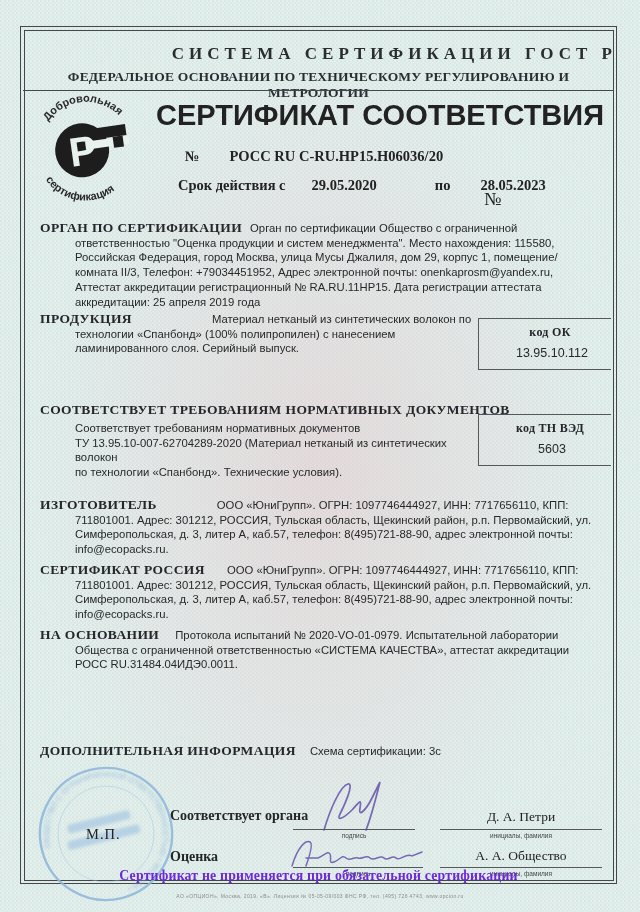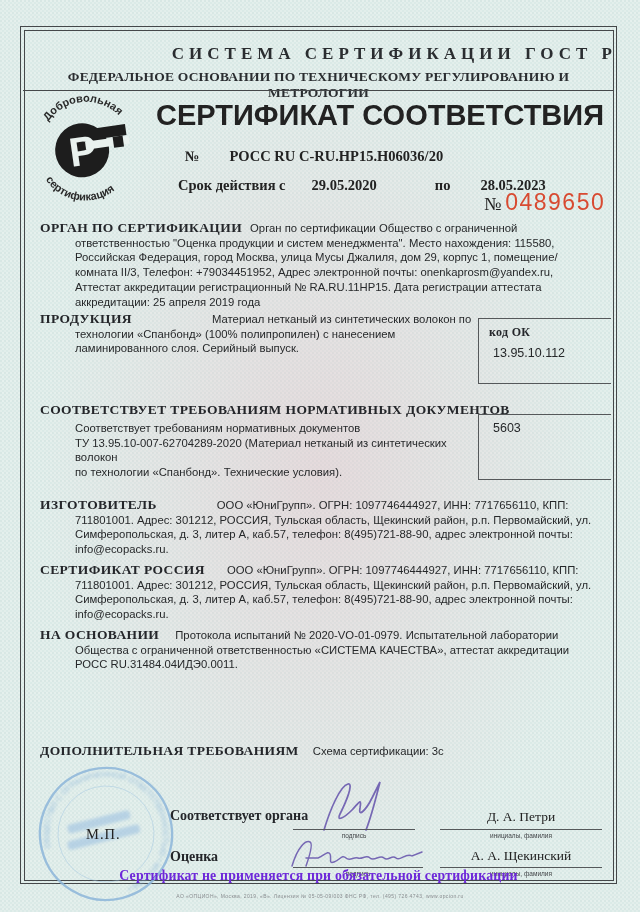--- a/index.html
+++ b/index.html
@@ -53,22 +53,22 @@
   .sec-org { left:40px; top:221px; width:558px; }
   .sec-product { left:40px; top:312px; width:432px; }
   .conf-label { position:absolute; left:40px; top:402px; }
   .conf-body { position:absolute; left:75px; top:421px; width:400px; font-size:11.3px; line-height:14.7px;
     font-family:"Liberation Sans", sans-serif; color:#26282a; white-space:pre-line; }
   .sec-maker { left:40px; top:498px; width:566px; }
   .sec-issued { left:40px; top:563px; width:566px; }
   .sec-basis { left:40px; top:628px; width:560px; }
   .sec-additional { left:40px; top:744px; width:560px; }
 
-  .code-box { position:absolute; left:478px; width:133px; height:66px;
-    border-top:1px solid #55585a; border-left:1px solid #55585a; border-bottom:1px solid #55585a; }
+  .code-box { position:absolute; left:478px; width:133px; height:52px;
+    border-top:1px solid #55585a; border-left:1px solid #55585a; border-bottom:1px solid #55585a;text-align:center; }
   .code-box-ok { top:318px; }
   .code-box-tnved { top:414px; }
   .code-label { font-size:12px; font-weight:bold; color:#24262a; padding:6px 0 0 10px; letter-spacing:0.3px; }
   .code-value { font-family:"Liberation Sans", sans-serif; font-size:12.5px; color:#26282a; padding:6px 0 0 14px; }
 
   .stamp { position:absolute; left:26px; top:754px; transform:rotate(-14deg); opacity:0.85; }
   .mp-label { position:absolute; left:86px; top:826px; font-size:14.5px; color:#222; letter-spacing:1px; }
 
   .role { position:absolute; font-size:14px; font-weight:bold; color:#24262a; }
   .role-head { left:170px; top:808px; }
@@ -143,21 +143,20 @@
 <div class="cert-no-row">
   <span class="no-sign">№</span><span>РОСС RU C-RU.HP15.H06036/20</span>
 </div>
 
 <div class="validity-row">
   <span>Срок действия с</span><span class="v-from">29.05.2020</span><span class="v-po">по</span><span class="v-to">28.05.2023</span>
 </div>
 
 <div class="blank-no">
   <span class="bn-sign">№</span>
-  <span class="bn-value">0489650</span>
 </div>
 
 <div class="sec sec-org">
   <span class="sec-label">ОРГАН ПО СЕРТИФИКАЦИИ</span><span class="sp sp8"></span><span class="sec-body">Орган по сертификации Общество с ограниченной ответственностью "Оценка продукции и систем менеджмента". Место нахождения: 115580, Российская Федерация, город Москва, улица Мусы Джалиля, дом 29, корпус 1, помещение/комната II/3, Телефон: +79034451952, Адрес электронной почты: onenkaprosm@yandex.ru, Аттестат аккредитации регистрационный № RA.RU.11HP15. Дата регистрации аттестата аккредитации: 25 апреля 2019 года</span>
 </div>
 
 <div class="sec sec-product">
   <span class="sec-label">ПРОДУКЦИЯ</span><span class="sp sp80"></span><span class="sec-body">Материал нетканый из синтетических волокон по технологии «Спанбонд» (100% полипропилен) с нанесением ламинированного слоя. Серийный выпуск.</span>
 </div>
 
@@ -165,37 +164,38 @@
   <div class="code-label">код ОК</div>
   <div class="code-value">13.95.10.112</div>
 </div>
 
 <div class="sec-label conf-label" style="position:absolute;">СООТВЕТСТВУЕТ ТРЕБОВАНИЯМ НОРМАТИВНЫХ ДОКУМЕНТОВ</div>
 <div class="conf-body">Соответствует требованиям нормативных документов
 ТУ 13.95.10-007-62704289-2020 (Материал нетканый из синтетических волокон
 по технологии «Спанбонд». Технические условия).</div>
 
 <div class="code-box code-box-tnved">
+  <div class="code-label">код ТН ВЭД</div>
   <div class="code-value">5603</div>
 </div>
 
 <div class="sec sec-maker">
   <span class="sec-label">ИЗГОТОВИТЕЛЬ</span><span class="sp sp60"></span><span class="sec-body">ООО «ЮниГрупп». ОГРН: 1097746444927, ИНН: 7717656110, КПП: 711801001. Адрес: 301212, РОССИЯ, Тульская область, Щекинский район, р.п. Первомайский, ул. Симферопольская, д. 3, литер А, каб.57, телефон: 8(495)721-88-90, адрес электронной почты: info@ecopacks.ru.</span>
 </div>
 
 <div class="sec sec-issued">
   <span class="sec-label">СЕРТИФИКАТ РОССИЯ</span><span class="sp sp22"></span><span class="sec-body">ООО «ЮниГрупп». ОГРН: 1097746444927, ИНН: 7717656110, КПП: 711801001. Адрес: 301212, РОССИЯ, Тульская область, Щекинский район, р.п. Первомайский, ул. Симферопольская, д. 3, литер А, каб.57, телефон: 8(495)721-88-90, адрес электронной почты: info@ecopacks.ru.</span>
 </div>
 
 <div class="sec sec-basis">
   <span class="sec-label">НА ОСНОВАНИИ</span><span class="sp sp16"></span><span class="sec-body">Протокола испытаний № 2020-VO-01-0979. Испытательной лаборатории Общества с ограниченной ответственностью «СИСТЕМА КАЧЕСТВА», аттестат аккредитации РОСС RU.31484.04ИДЭ0.0011.</span>
 </div>
 
 <div class="sec sec-additional">
-  <span class="sec-label">ДОПОЛНИТЕЛЬНАЯ ТРЕБОВАНИЯМ</span><span class="sp sp14"></span><span class="sec-body">Схема сертификации: 3с</span>
+  <span class="sec-label">ДОПОЛНИТЕЛЬНАЯ ИНФОРМАЦИЯ</span><span class="sp sp14"></span><span class="sec-body">Схема сертификации: 3с</span>
 </div>
 
 <svg class="stamp" width="160" height="160" viewBox="0 0 160 160">
   <defs>
     <path id="stampRing" d="M80,80 m-57,0 a57,57 0 1,1 114,0 a57,57 0 1,1 -114,0"></path>
     <filter id="blr">
         <feGaussianBlur stdDeviation="1.4"></feGaussianBlur>
       </filter>
   </defs>
   <circle cx="80" cy="80" r="66" fill="none" stroke="#8db6da" stroke-width="2.4"></circle>
@@ -219,18 +219,18 @@
 <div class="name1">Д. А. Петри</div>
 <div class="sig-line line-name1"></div>
 <div class="sig-caption cap-name1">инициалы, фамилия</div>
 
 <div class="role role-expert">Оценка</div>
 <svg class="autograph autograph-2" width="150" height="36" viewBox="0 0 150 36">
   <path d="M4,30 C10,10 18,4 22,6 C26,8 20,24 18,30 M18,22 L30,22 C36,20 40,14 42,18 C44,22 40,28 46,26 C52,24 54,18 58,22 C62,26 66,20 70,22 C74,24 78,18 82,22 C86,26 92,18 96,22 C100,26 104,18 108,22 C112,26 118,16 124,20 L134,16" fill="none" stroke="#7668b4" stroke-width="1.5" stroke-linecap="round"></path>
 </svg>
 <div class="sig-line line-sig2"></div>
 <div class="sig-caption cap-sig2">подпись</div>
-<div class="name2">А. А. Щекинский</div>
+<div class="name2">А. А. Общество</div>
 <div class="sig-line line-name2"></div>
 <div class="sig-caption cap-name2">инициалы, фамилия</div>
 
 <div class="disclaimer">Сертификат не применяется при обязательной сертификации</div>
 <div class="print-info">АО «ОПЦИОН», Москва, 2019, «В».  Лицензия № 05-05-09/003 ФНС РФ,  тел. (495) 726 4743,  www.opcion.ru</div>
 
 </body></html>

